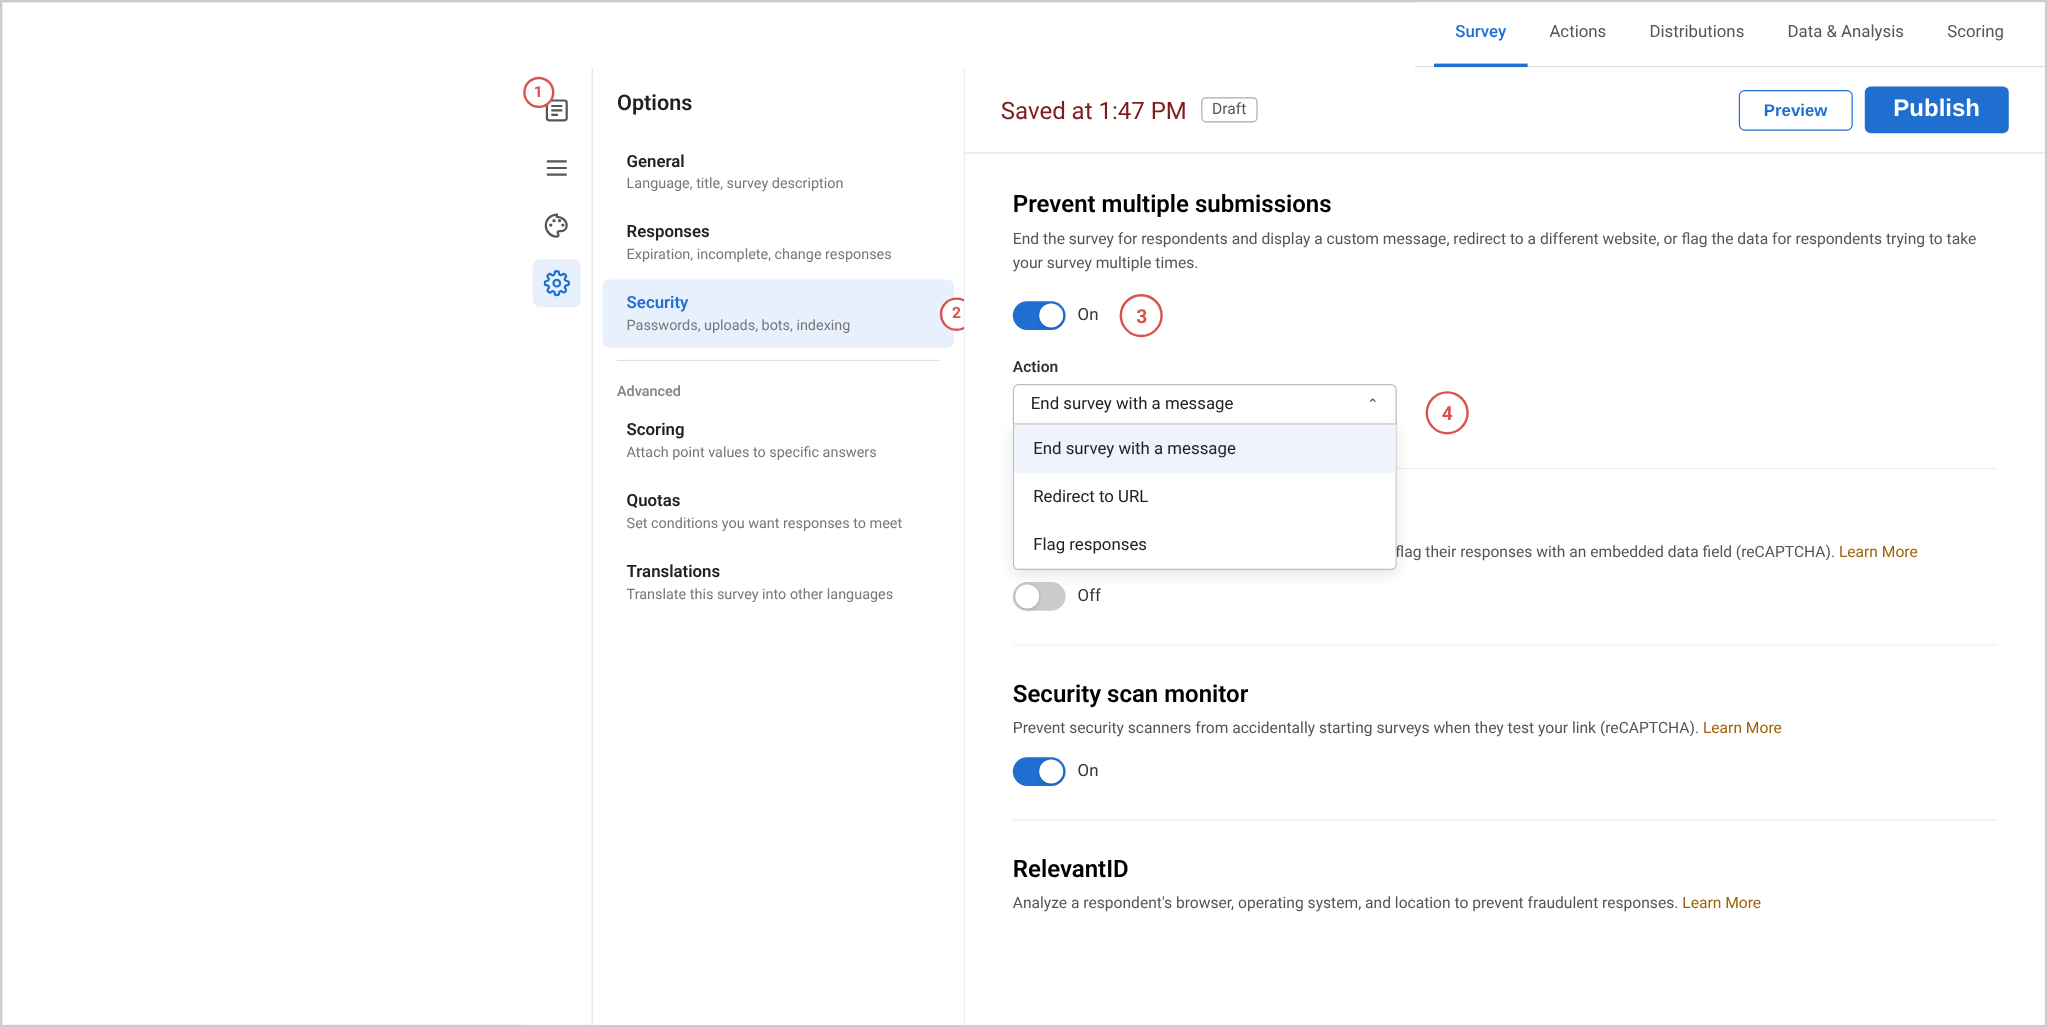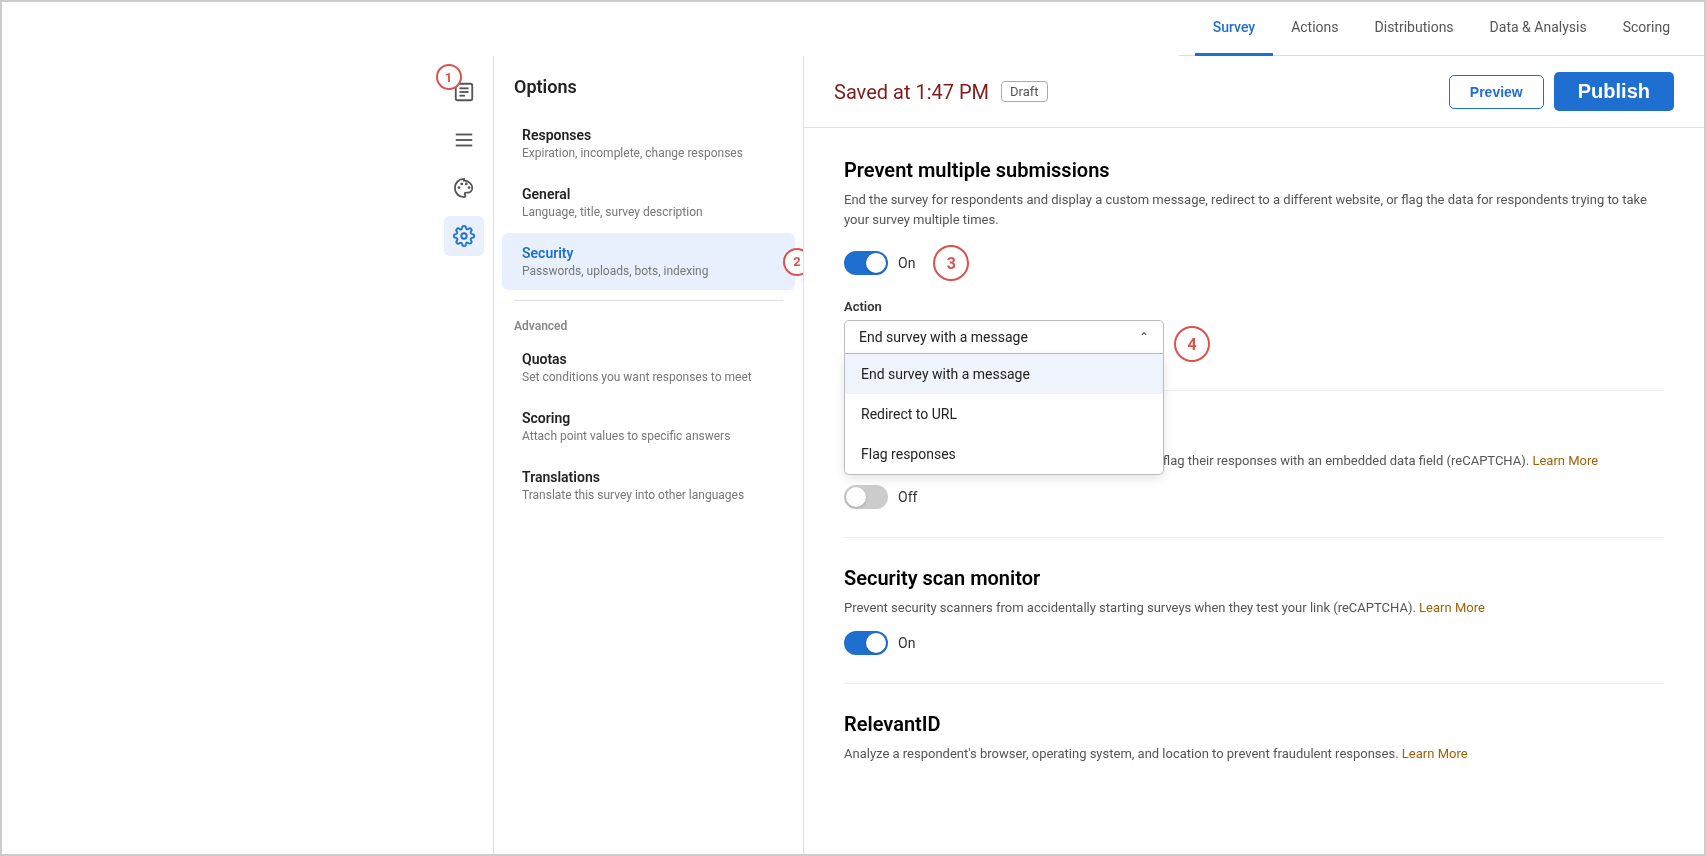--- a/index.html
+++ b/index.html
@@ -136,47 +136,47 @@
           <path d="M12 15a3 3 0 100-6 3 3 0 000 6z"></path>
           <path d="M19.4 15a1.65 1.65 0 00.33 1.82l.06.06a2 2 0 010 2.83 2 2 0 01-2.83 0l-.06-.06a1.65 1.65 0 00-1.82-.33 1.65 1.65 0 00-1 1.51V21a2 2 0 01-4 0v-.09A1.65 1.65 0 009 19.4a1.65 1.65 0 00-1.82.33l-.06.06a2 2 0 01-2.83-2.83l.06-.06A1.65 1.65 0 004.68 15a1.65 1.65 0 00-1.51-1H3a2 2 0 010-4h.09A1.65 1.65 0 004.6 9a1.65 1.65 0 00-.33-1.82l-.06-.06a2 2 0 012.83-2.83l.06.06A1.65 1.65 0 009 4.68a1.65 1.65 0 001-1.51V3a2 2 0 014 0v.09a1.65 1.65 0 001 1.51 1.65 1.65 0 001.82-.33l.06-.06a2 2 0 012.83 2.83l-.06.06A1.65 1.65 0 0019.4 9a1.65 1.65 0 001.51 1H21a2 2 0 010 4h-.09a1.65 1.65 0 00-1.51 1z"></path>
         </svg>
       </div>
     </div>
 
     <div class="options-sidebar">
       <div class="options-title">Options</div>
 
       <div class="option-section">
+        <h3 class="dark">General</h3>
+        <p>Language, title, survey description</p>
+      </div>
+
+      <div class="option-section">
         <h3 class="dark">Responses</h3>
         <p>Expiration, incomplete, change responses</p>
-      </div>
-
-      <div class="option-section">
-        <h3 class="dark">General</h3>
-        <p>Language, title, survey description</p>
       </div>
 
       <div class="option-section active" style="position:relative;">
         <h3>Security</h3>
         <p>Passwords, uploads, bots, indexing</p>
         <div class="section-circle">2</div>
       </div>
 
       <hr class="options-divider">
 
       <div class="advanced-label">Advanced</div>
 
       <div class="option-section">
+        <h3 class="dark">Scoring</h3>
+        <p>Attach point values to specific answers</p>
+      </div>
+
+      <div class="option-section">
         <h3 class="dark">Quotas</h3>
         <p>Set conditions you want responses to meet</p>
-      </div>
-
-      <div class="option-section">
-        <h3 class="dark">Scoring</h3>
-        <p>Attach point values to specific answers</p>
       </div>
 
       <div class="option-section">
         <h3 class="dark">Translations</h3>
         <p>Translate this survey into other languages</p>
       </div>
     </div>
 
     <div class="main-content">
 
@@ -201,21 +201,21 @@
             <div class="toggle on">
               <div class="toggle-knob"></div>
             </div>
             <span class="toggle-label">On</span>
 
             <div style="width:36px;height:36px;border-radius:50%;background:#fff;border:2.5px solid #d9534f;color:#d9534f;font-weight:700;font-size:16px;display:flex;align-items:center;justify-content:center;margin-left:8px;">3</div>
           </div>
 
           <div class="action-label">Action</div>
 
-          <div style="display:flex;align-items:flex-start;gap:10px;">
+          <div style="display:flex;align-items:flex-start;gap:24px;">
             <div class="dropdown-container">
               <div class="dropdown-selected">
                 <span>End survey with a message</span>
                 <span class="dropdown-caret">⌃</span>
               </div>
               <div class="dropdown-menu">
                 <div class="dropdown-item selected">End survey with a message</div>
                 <div class="dropdown-item">Redirect to URL</div>
                 <div class="dropdown-item">Flag responses</div>
               </div>

